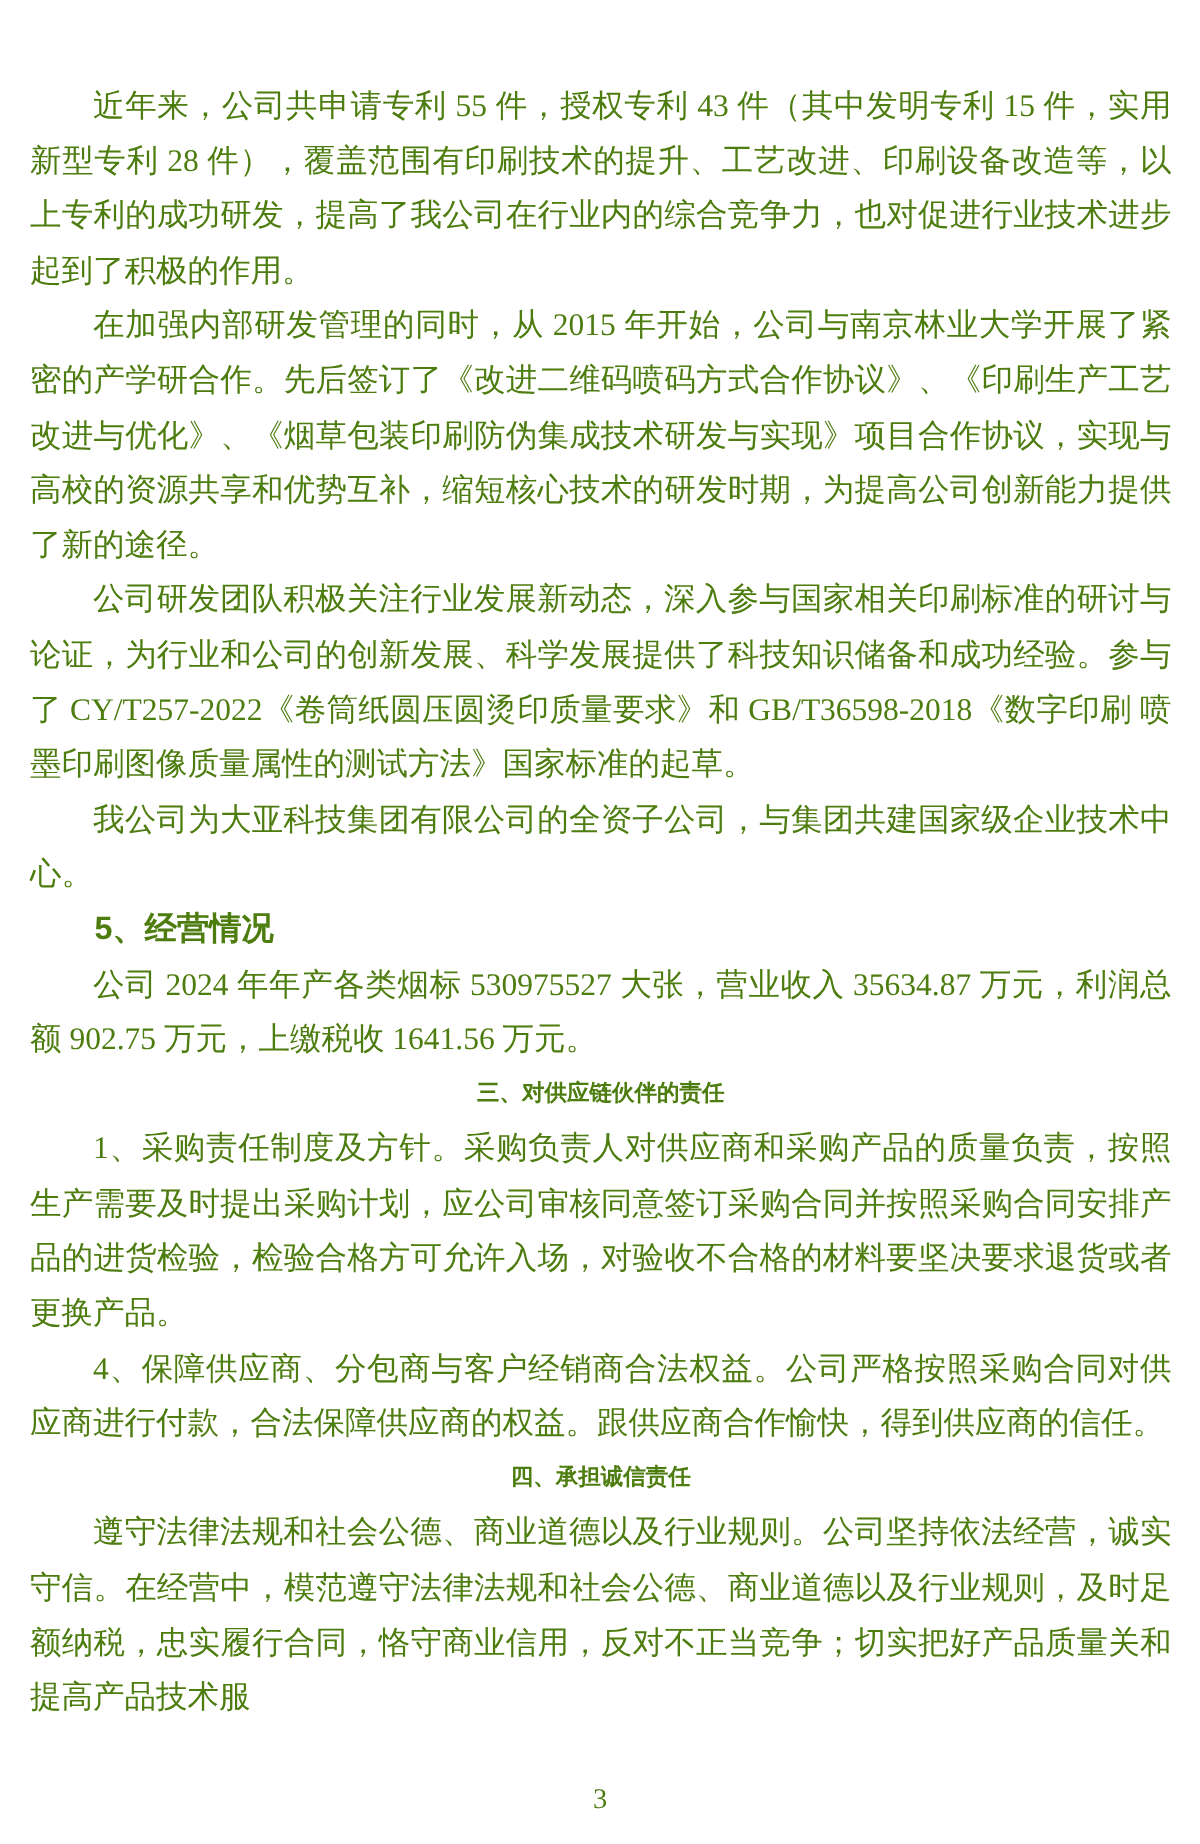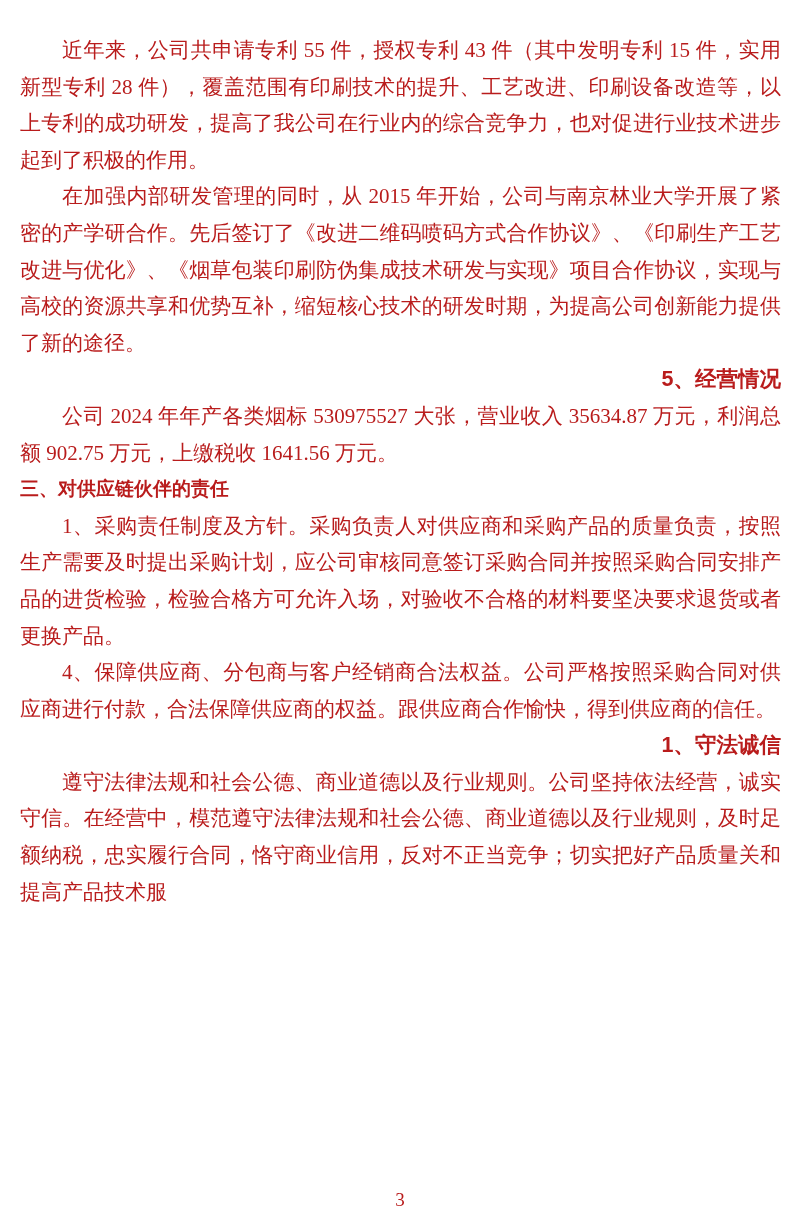--- a/index.html
+++ b/index.html
@@ -6,66 +6,68 @@
     margin: 0;
     padding: 0;
     background: #ffffff;
   }
   .page {
     position: relative;
     width: 800px;
     height: 1229px;
     box-sizing: border-box;
     background: #ffffff;
-    padding: 32px 19px 0 20px;
-    color: #b91c1c;
+    padding: 52px 19px 0 20px;
+    color: #4d7c0f;
     font-size: 21px;
     line-height: 36.6px;
     overflow: hidden;
   }
   .para {
     margin: 0;
     text-indent: 2em;
     text-align: justify;
     font-family: "Liberation Serif", "DejaVu Serif", serif;
   }
   .heading-1 {
     margin: 0;
     font-weight: bold;
     text-indent: 0;
-    text-align: left;
+    text-align: center;
     font-family: "Liberation Sans", "DejaVu Sans", sans-serif;
-    font-size: 19px;
+    font-size: 15px;
   }
   .heading-2 {
     margin: 0;
     font-weight: bold;
     text-indent: 2em;
-    text-align: right;
+    text-align: left;
     font-family: "Liberation Sans", "DejaVu Sans", sans-serif;
     font-size: 21.5px;
   }
   .page-number {
     position: absolute;
     left: 0;
     right: 0;
     bottom: 18px;
     text-align: center;
     font-size: 19px;
     line-height: 22px;
     font-family: "Liberation Serif", "DejaVu Serif", serif;
   }
 </style>
 </head>
 <body>
 
 <div class="page">
   <p class="para">近年来，公司共申请专利 55 件，授权专利 43 件（其中发明专利 15 件，实用新型专利 28 件），覆盖范围有印刷技术的提升、工艺改进、印刷设备改造等，以上专利的成功研发，提高了我公司在行业内的综合竞争力，也对促进行业技术进步起到了积极的作用。</p>
   <p class="para">在加强内部研发管理的同时，从 2015 年开始，公司与南京林业大学开展了紧密的产学研合作。先后签订了《改进二维码喷码方式合作协议》、《印刷生产工艺改进与优化》、《烟草包装印刷防伪集成技术研发与实现》项目合作协议，实现与高校的资源共享和优势互补，缩短核心技术的研发时期，为提高公司创新能力提供了新的途径。</p>
+  <p class="para">公司研发团队积极关注行业发展新动态，深入参与国家相关印刷标准的研讨与论证，为行业和公司的创新发展、科学发展提供了科技知识储备和成功经验。参与了 CY/T257-2022《卷筒纸圆压圆烫印质量要求》和 GB/T36598-2018《数字印刷 喷墨印刷图像质量属性的测试方法》国家标准的起草。</p>
+  <p class="para">我公司为大亚科技集团有限公司的全资子公司，与集团共建国家级企业技术中心。</p>
   <p class="heading-2">5、经营情况</p>
   <p class="para">公司 2024 年年产各类烟标 530975527 大张，营业收入 35634.87 万元，利润总额 902.75 万元，上缴税收 1641.56 万元。</p>
   <p class="heading-1">三、对供应链伙伴的责任</p>
   <p class="para">1、采购责任制度及方针。采购负责人对供应商和采购产品的质量负责，按照生产需要及时提出采购计划，应公司审核同意签订采购合同并按照采购合同安排产品的进货检验，检验合格方可允许入场，对验收不合格的材料要坚决要求退货或者更换产品。</p>
   <p class="para">4、保障供应商、分包商与客户经销商合法权益。公司严格按照采购合同对供应商进行付款，合法保障供应商的权益。跟供应商合作愉快，得到供应商的信任。</p>
-  <p class="heading-2">1、守法诚信</p>
+  <p class="heading-1">四、承担诚信责任</p>
   <p class="para">遵守法律法规和社会公德、商业道德以及行业规则。公司坚持依法经营，诚实守信。在经营中，模范遵守法律法规和社会公德、商业道德以及行业规则，及时足额纳税，忠实履行合同，恪守商业信用，反对不正当竞争；切实把好产品质量关和提高产品技术服</p>
   <div class="page-number">3</div>
 </div>
 
 </body></html>

